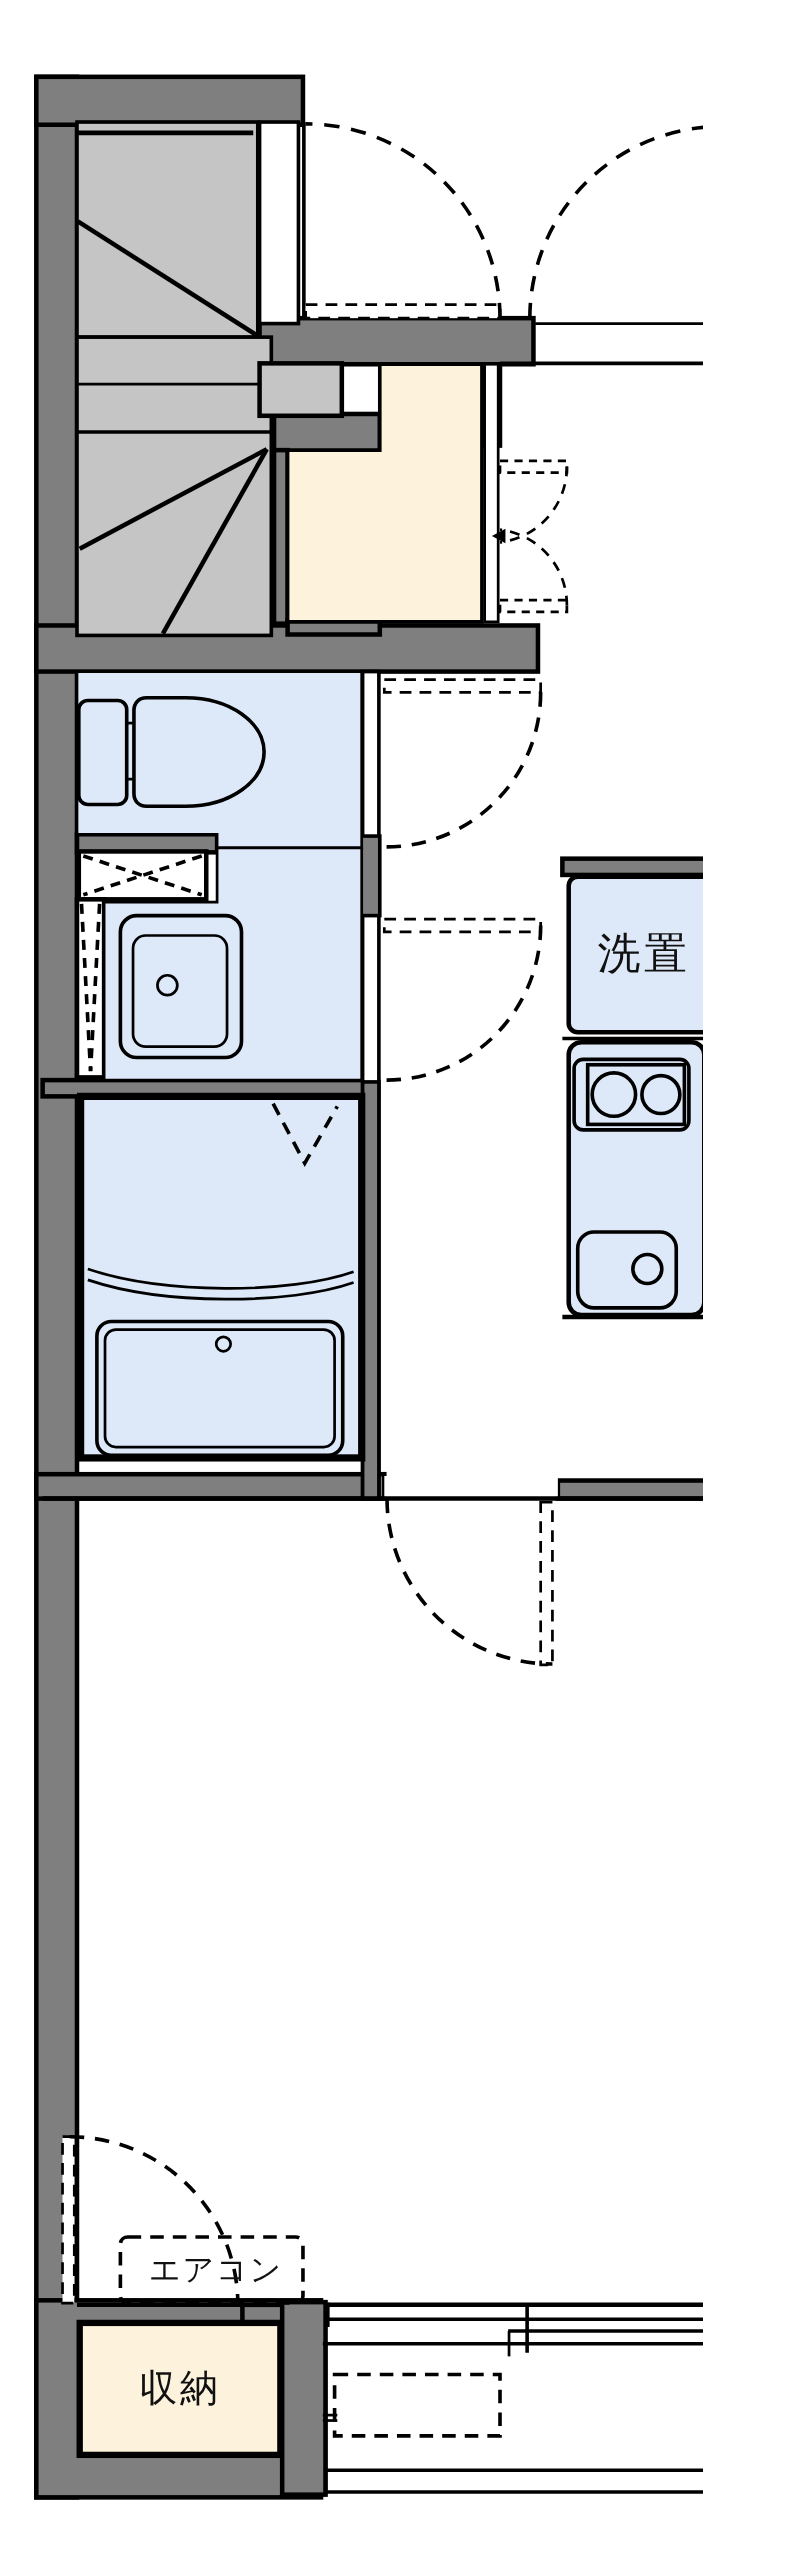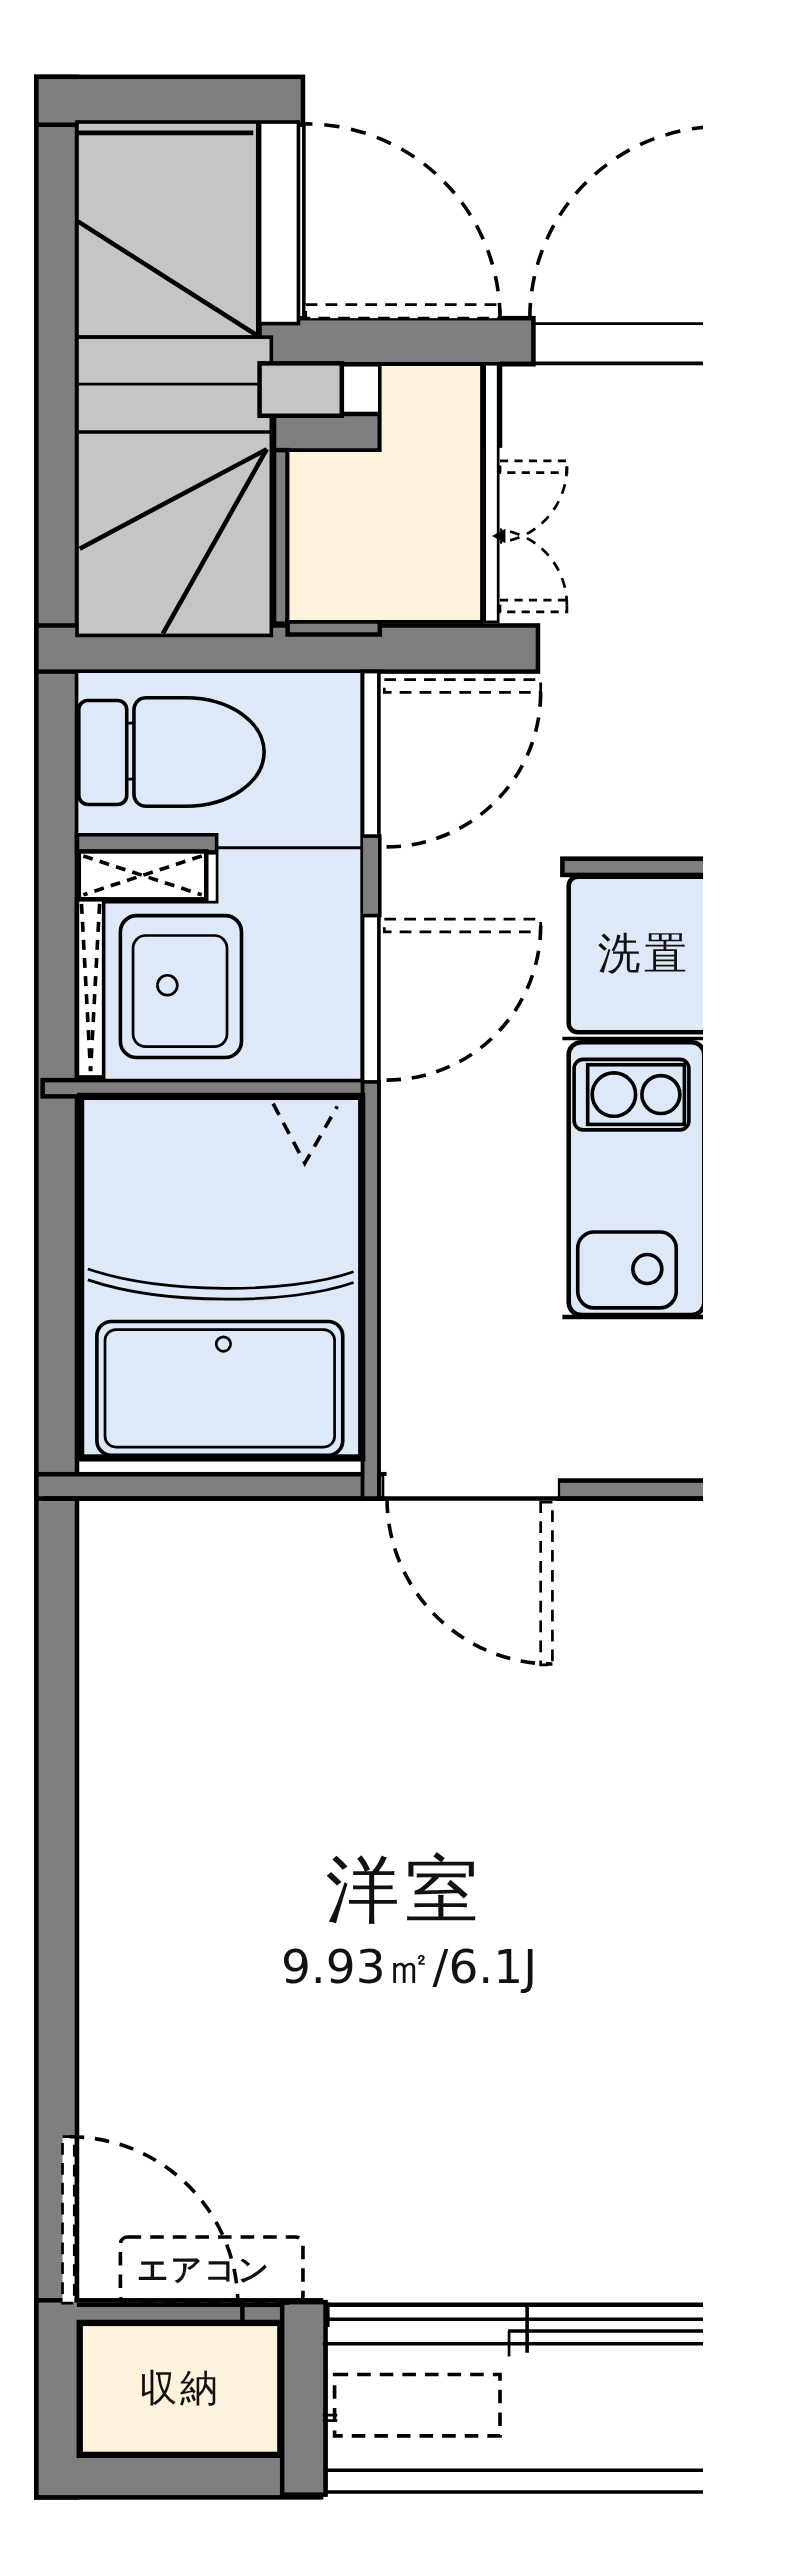--- a/index.html
+++ b/index.html
@@ -193,18 +193,16 @@
     <line x1="357" y1="2672" x2="373" y2="2672" stroke-width="3"></line>
     <line x1="357" y1="2678" x2="373" y2="2678" stroke-width="3"></line>
     <rect x="370" y="2627" width="183" height="68" fill="none" stroke-width="4" stroke-dasharray="15 10"></rect>
     <line x1="791" y1="2650" x2="791" y2="2731" stroke-width="3" stroke-dasharray="12 9"></line>
     <line x1="791" y1="2672" x2="806" y2="2672" stroke-width="3"></line>
     <line x1="791" y1="2677" x2="806" y2="2677" stroke-width="3"></line>
   </g>
 </svg>
 
   <div class="lbl" id="lbl-washer" style="left:644px;top:954px;">洗置</div>
-  <div class="lbl" id="lbl-room" style="left:405px;top:1891px;">洋室</div>
-  <div class="lbl" id="lbl-size" style="left:409px;top:1967px;">9.93㎡/6.1J</div>
-  <div class="lbl" id="lbl-aircon" style="left:204px;top:2270px;font-weight:bold;">エアコン</div>
+  <div class="lbl" id="lbl-aircon" style="left:216px;top:2270px;">エアコン</div>
   <div class="lbl" id="lbl-storage" style="left:180px;top:2388px;">収納</div>
 </div>
 
 
 </body></html>

